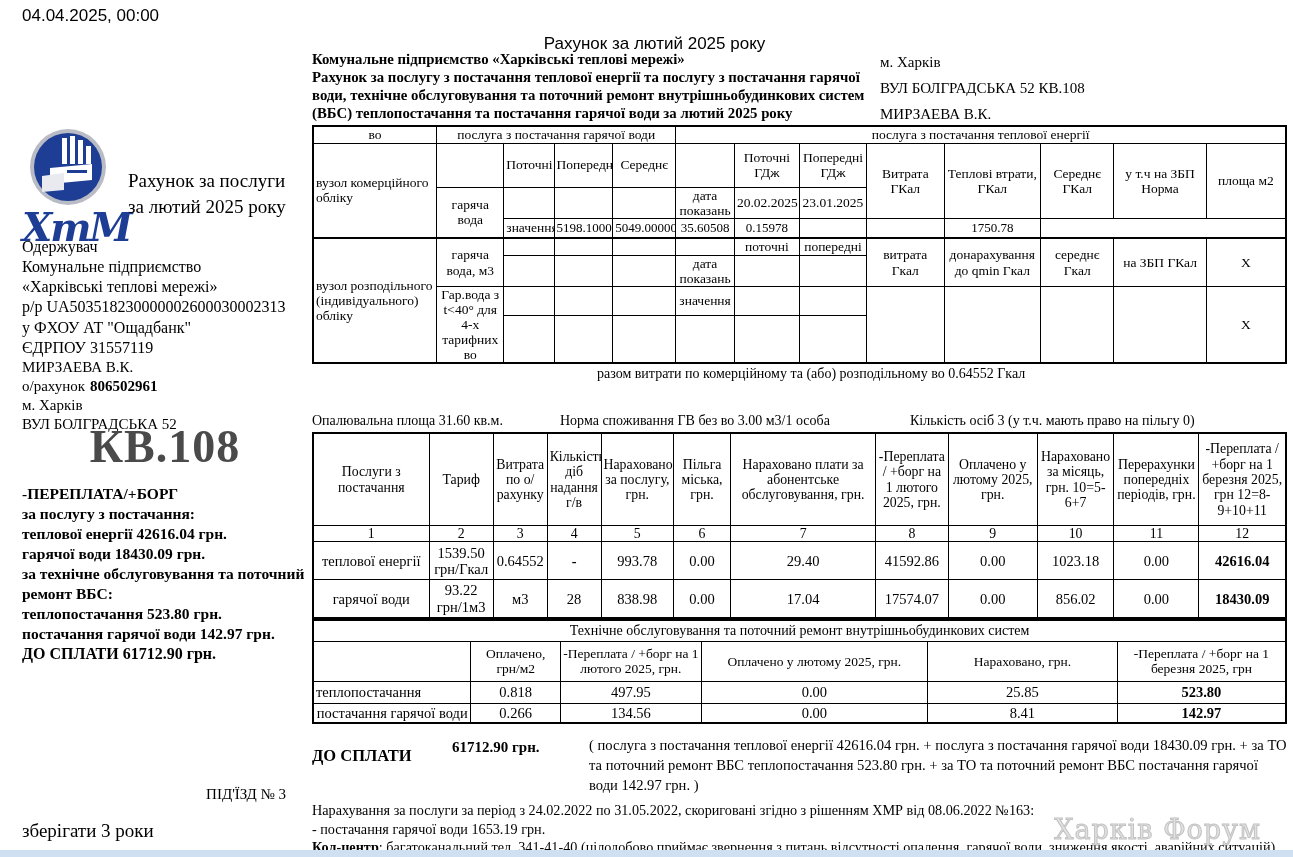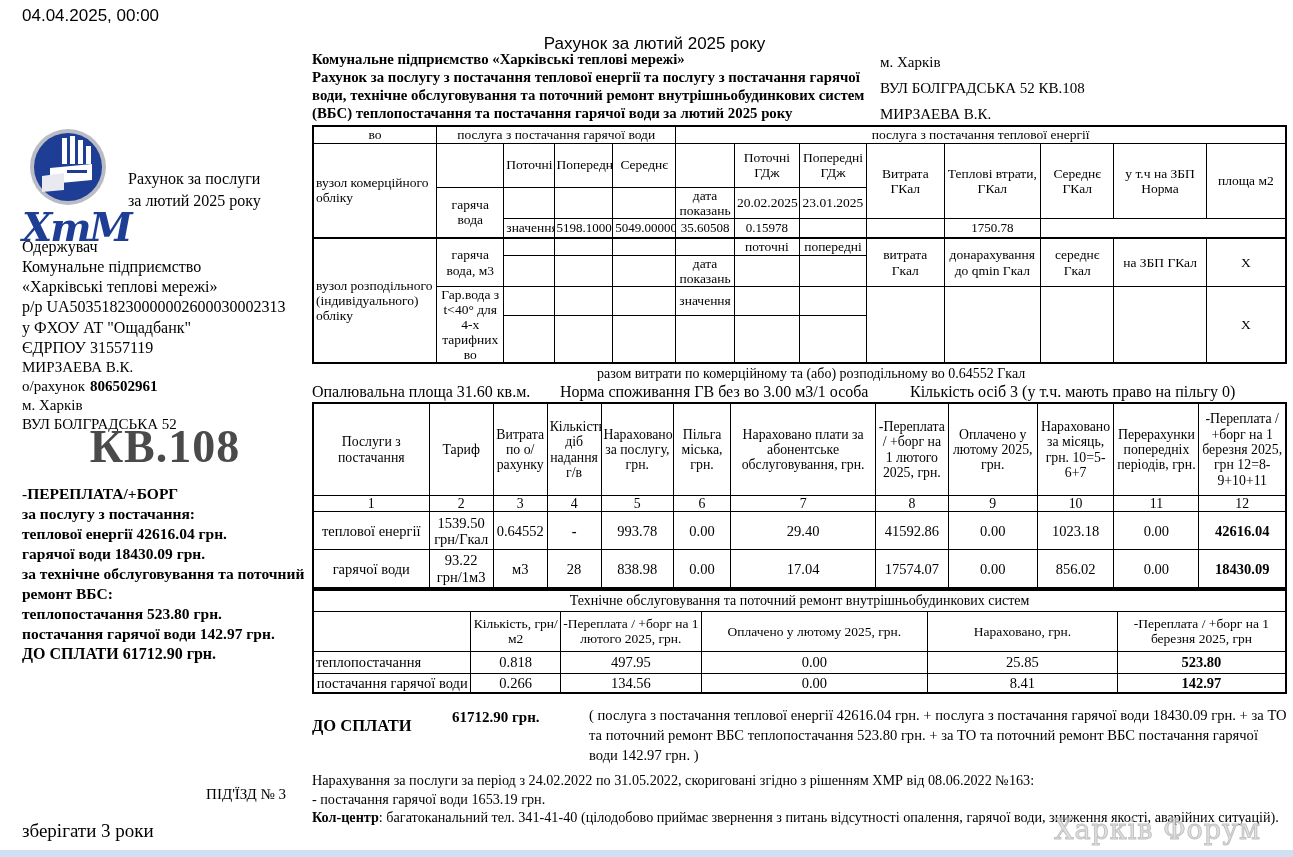--- a/index.html
+++ b/index.html
@@ -8,21 +8,21 @@
   .sans { font-family:"Liberation Sans", sans-serif; }
   .b { font-weight:bold; }
 
   
   .print-date { position:absolute; left:22px; top:6px; font-size:17px; }
   .print-title { position:absolute; left:16px; right:0; top:6px; text-align:center; font-size:17px;margin-top:28px; }
 
   
   .left-col { position:absolute; left:22px; top:0; width:286px; }
   .logo-block { position:absolute; top:128px; left:0; display:flex; align-items:flex-start; }
-  .logo-caption { margin-left:14px; margin-top:40px; font-size:16px; line-height:1.35; }
+  .logo-caption { margin-left:14px; margin-top:40px; font-size:19px; line-height:1.35; }
   .recipient { position:absolute; top:237px; left:0; font-size:16px; line-height:1.26; }
   .payer { position:absolute; top:358px; left:0; font-size:15px; line-height:1.26; }
   .payer .acct-num { margin-left:5px;margin-top:28px; }
   .kv { position:absolute; top:420px; left:0; width:100%; text-align:center;
         font-size:46px; font-weight:bold; color:#4a4a4a; letter-spacing:1px; }
   .debt { position:absolute; top:484px; left:0; width:292px; font-weight:bold;
           font-size:15.5px; line-height:1.29; }
   .debt-total { position:absolute; top:645px; left:0; font-weight:bold; font-size:16px; }
   .entrance { position:absolute; top:786px; left:0; width:264px; text-align:right; font-size:15px; }
   .keep-note { position:absolute; top:820px; left:0; font-size:19px; }
@@ -44,21 +44,21 @@
        padding:0 2px; font-size:13.5px; line-height:1.12; overflow:hidden; }
   .t1 { border:2px solid #000; }
   .t1 td.la, .t3 td.la { text-align:left; }
   .t1 tr.sec td { border-top:2px solid #000; }
   .t1 .num { font-size:13px; white-space:nowrap; }
   tr.h17{height:17px} tr.h20{height:20px} tr.h26{height:26px} tr.h30{height:30px}
   tr.h34{height:20px} tr.h38{height:38px} tr.h40{height:40px} tr.h44{height:44px}
   tr.h92{height:92px} tr.h16{height:16px} tr.h22{height:22px}
 
   .totals-line { padding:2px 0 1px 285px; font-size:14px; }
-  .params-line { position:relative; height:19px; font-size:16px; }
+  .params-line { position:relative; height:19px; font-size:14px;margin-top:30px; }
   .params-line .p1{position:absolute;left:0;top:0;}
   .params-line .p2{position:absolute;left:248px;top:0;}
   .params-line .p3{position:absolute;left:598px;top:0;}
 
   .t2 { border:2px solid #000; }
   .t2 td { font-size:13.8px; }
   .t2 td.data { font-size:14.5px; }
   .t3 { border:2px solid #000; margin-top:0px; }
   .t3 td.data { font-size:14.5px; }
   .t3 .title-row td { font-size:14px; height:20px; }
@@ -352,21 +352,21 @@
         <col style="width:212px">
           <col style="width:178px">
           <col style="width:158px">
       </colgroup>
       <tbody>
           <tr class="title-row">
         <td colspan="6">Технічне обслуговування та поточний ремонт внутрішньобудинкових систем</td>
       </tr>
       <tr class="h40">
         <td></td>
-        <td>Кількість, грн/м2</td>
+        <td>Оплачено, грн/м2</td>
         <td>-Переплата / +борг на 1 лютого 2025, грн.</td>
         <td>Оплачено у лютому 2025, грн.</td>
         <td>Нараховано, грн.</td>
         <td>-Переплата / +борг на 1 березня 2025, грн</td>
       </tr>
       <tr class="h22">
         <td class="la data">теплопостачання</td>
         <td class="data">0.818</td>
         <td class="data">497.95</td>
         <td class="data">0.00</td>

